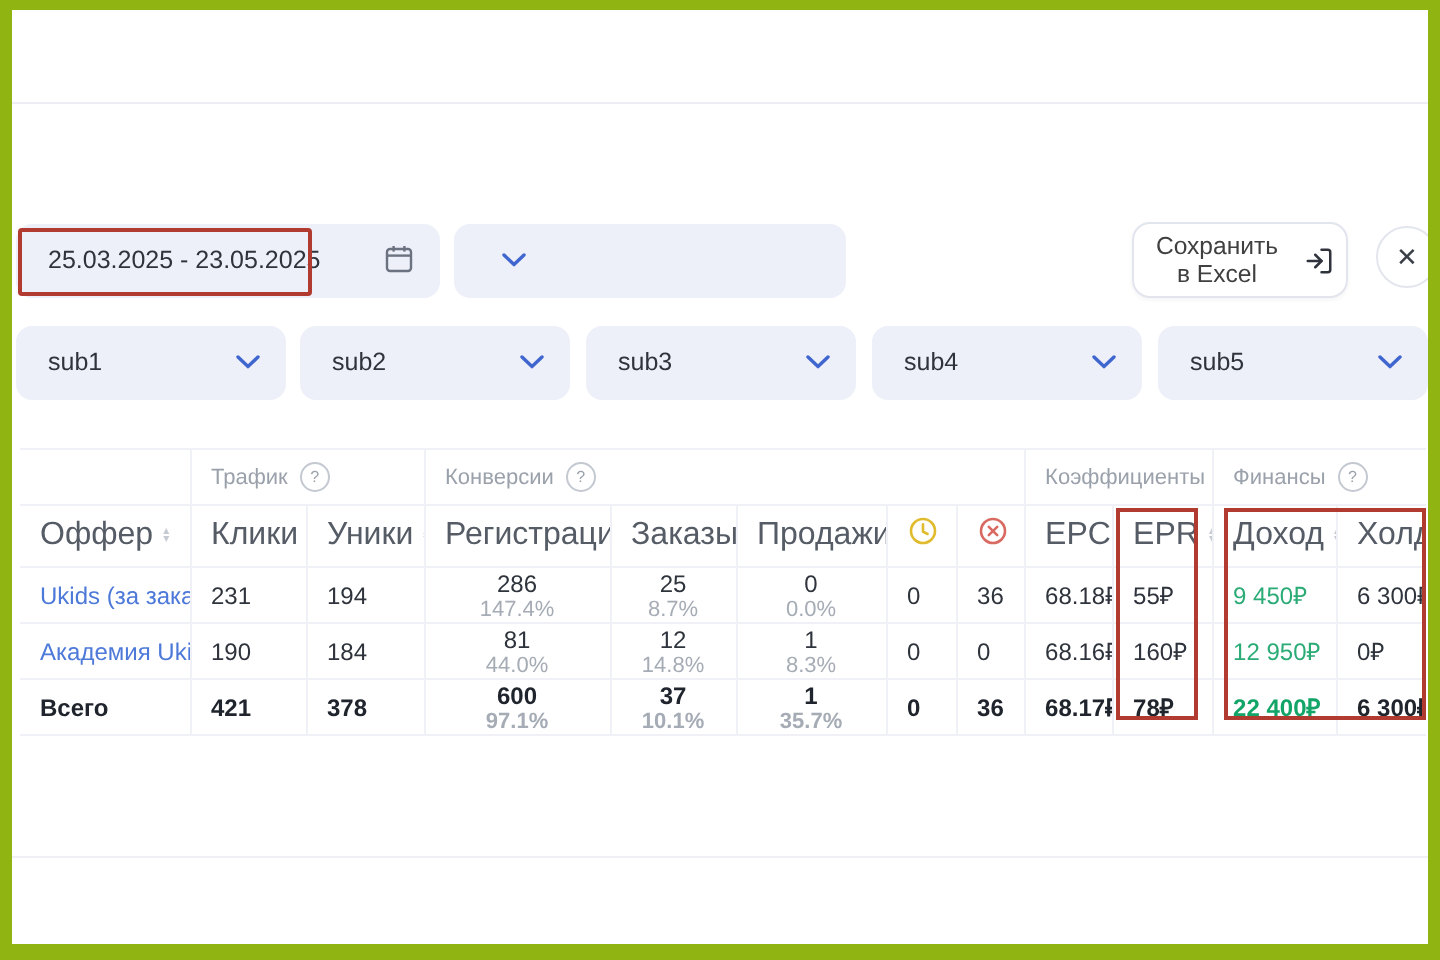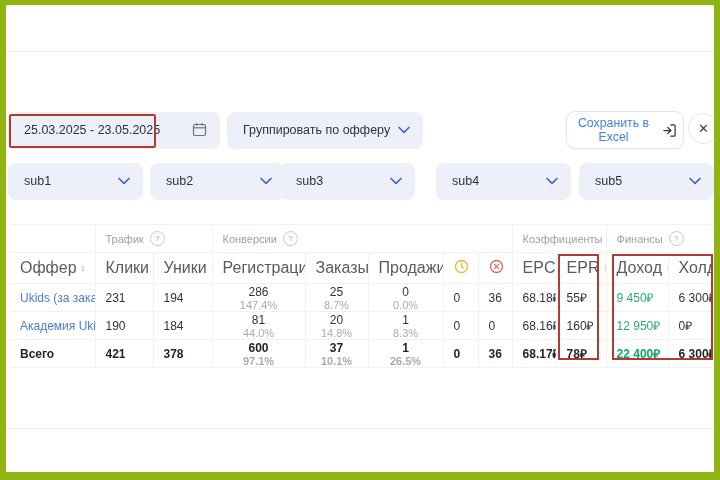--- a/index.html
+++ b/index.html
@@ -14,24 +14,24 @@
   .pill { position:absolute; height:37px; background:#edeff9; border-radius:8px;
     display:flex; align-items:center; justify-content:space-between;
     padding:0 13px 2px 16px; box-sizing:border-box; font-size:12.5px; color:#2e333c; cursor:pointer; }
   .pill .lbl { white-space:nowrap; }
 
   .date-pill { left:2px; top:107px; width:212px; }
   .group-pill { left:221px; top:107px; width:196px; }
   .offers-pill { left:422px; top:107px; width:122px; }
   .sub-pill { top:158px; width:135px;gap:12px; }
 
-  .excel-btn { position:absolute; left:560px; top:106px; width:118px; height:38px;
+  .excel-btn { position:absolute; left:560px; top:106px; width:108px; height:38px;
     background:#fff; border:1px solid #e2e5ee; border-radius:9px;
     display:flex; align-items:center; justify-content:center; gap:8px;
-    font-size:12.3px; color:#3b82f6; font-family:"Liberation Sans",sans-serif;
+    font-size:12.3px; color:#404040; font-family:"Liberation Sans",sans-serif;
     box-shadow:0 1px 2px rgba(20,30,60,.05); cursor:pointer; }
   .close-btn { position:absolute; left:682px; top:108px; width:31px; height:31px;
     background:#fff; border:1px solid #e4e6ee; border-radius:50%;
     display:flex; align-items:center; justify-content:center;
     font-size:13px; color:#3a3f48; cursor:pointer; box-sizing:border-box; }
 
   .hl { position:absolute; border:2px solid #b23b31; box-sizing:border-box; z-index:6; pointer-events:none; }
   .hl-date { left:3px; top:109px; width:147px; height:34px; border-radius:2px; }
   .hl-epr  { left:552px; top:249px; width:41px;  height:106px; }
   .hl-fin  { left:606px; top:249px; width:101px; height:106px; }
@@ -78,21 +78,20 @@
         <svg width="15" height="15" viewBox="0 0 15 15" fill="none" stroke="#6b7280" stroke-width="1.2">
           <rect x="1.5" y="2.5" width="12" height="11" rx="1.5"></rect>
           <line x1="1.5" y1="5.8" x2="13.5" y2="5.8"></line>
           <line x1="4.8" y1="1" x2="4.8" y2="3.8"></line>
           <line x1="10.2" y1="1" x2="10.2" y2="3.8"></line>
         </svg>
       </span>
     </div>
 
     <div class="pill group-pill">
-      <span class="lbl">Группировать по офферу</span>
       <span class="chev">
         <svg width="12" height="8" viewBox="0 0 12 8" fill="none" stroke="#3f66cf" stroke-width="1.7" stroke-linecap="round" stroke-linejoin="round">
             <polyline points="1,1.5 6,6.3 11,1.5"></polyline>
           </svg>
       </span>
     </div>
 
 
     <button class="excel-btn">
       <span>Сохранить в Excel</span>
@@ -118,21 +117,21 @@
         </span>
     </div>
     <div class="pill sub-pill" style="left:144px">
       <span class="lbl">sub2</span>
       <span class="chev">
           <svg width="12" height="8" viewBox="0 0 12 8" fill="none" stroke="#3f66cf" stroke-width="1.7" stroke-linecap="round" stroke-linejoin="round">
             <polyline points="1,1.5 6,6.3 11,1.5"></polyline>
           </svg>
         </span>
     </div>
-    <div class="pill sub-pill" style="left:274px">
+    <div class="pill sub-pill" style="left:287px">
       <span class="lbl">sub3</span>
       <span class="chev">
           <svg width="12" height="8" viewBox="0 0 12 8" fill="none" stroke="#3f66cf" stroke-width="1.7" stroke-linecap="round" stroke-linejoin="round">
             <polyline points="1,1.5 6,6.3 11,1.5"></polyline>
           </svg>
         </span>
     </div>
     <div class="pill sub-pill" style="left:430px">
       <span class="lbl">sub4</span>
       <span class="chev">
@@ -287,21 +286,21 @@
         <td>190</td>
         <td>184</td>
         <td>
               <span class="cellflex">
                 <span>81</span>
                 <span class="pct">44.0%</span>
               </span>
             </td>
         <td>
               <span class="cellflex">
-                <span>20</span>
+                <span>12</span>
                 <span class="pct">14.8%</span>
               </span>
             </td>
         <td>
               <span class="cellflex">
                 <span>1</span>
                 <span class="pct">8.3%</span>
               </span>
             </td>
         <td>0</td>
@@ -324,21 +323,21 @@
             </td>
         <td>
               <span class="cellflex">
                 <span>37</span>
                 <span class="pct">10.1%</span>
               </span>
             </td>
         <td>
               <span class="cellflex">
                 <span>1</span>
-                <span class="pct">26.5%</span>
+                <span class="pct">35.7%</span>
               </span>
             </td>
         <td>0</td>
         <td>36</td>
         <td>68.17₽</td>
         <td>78₽</td>
         <td><span class="money-green">22 400₽</span></td>
         <td>6 300₽</td>
       </tr>
     </tbody>

